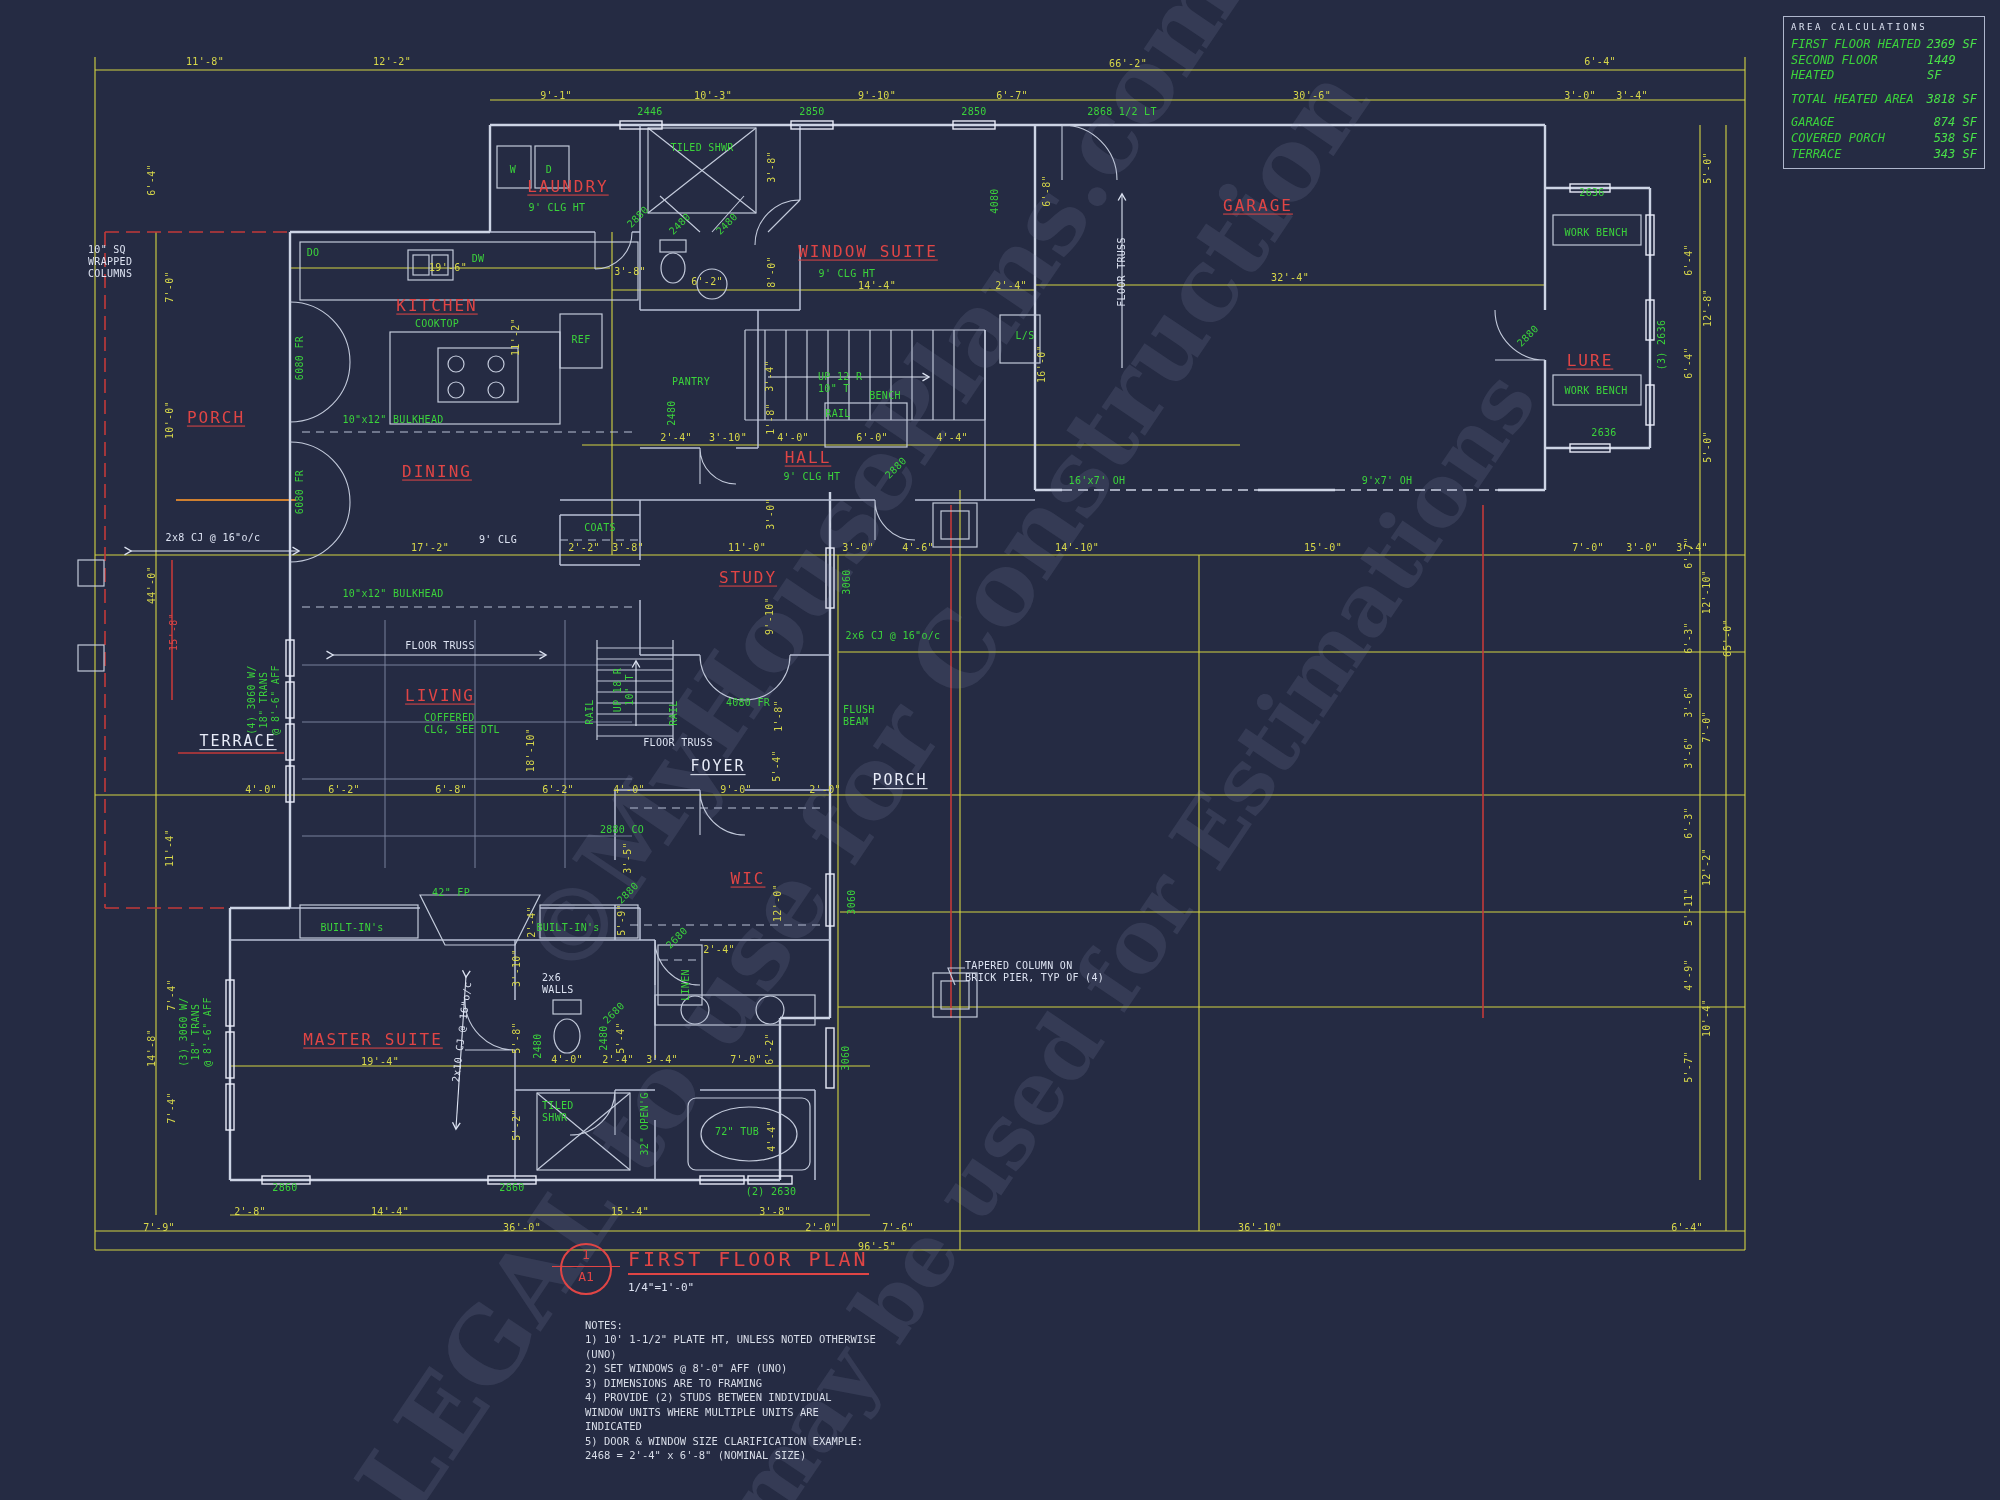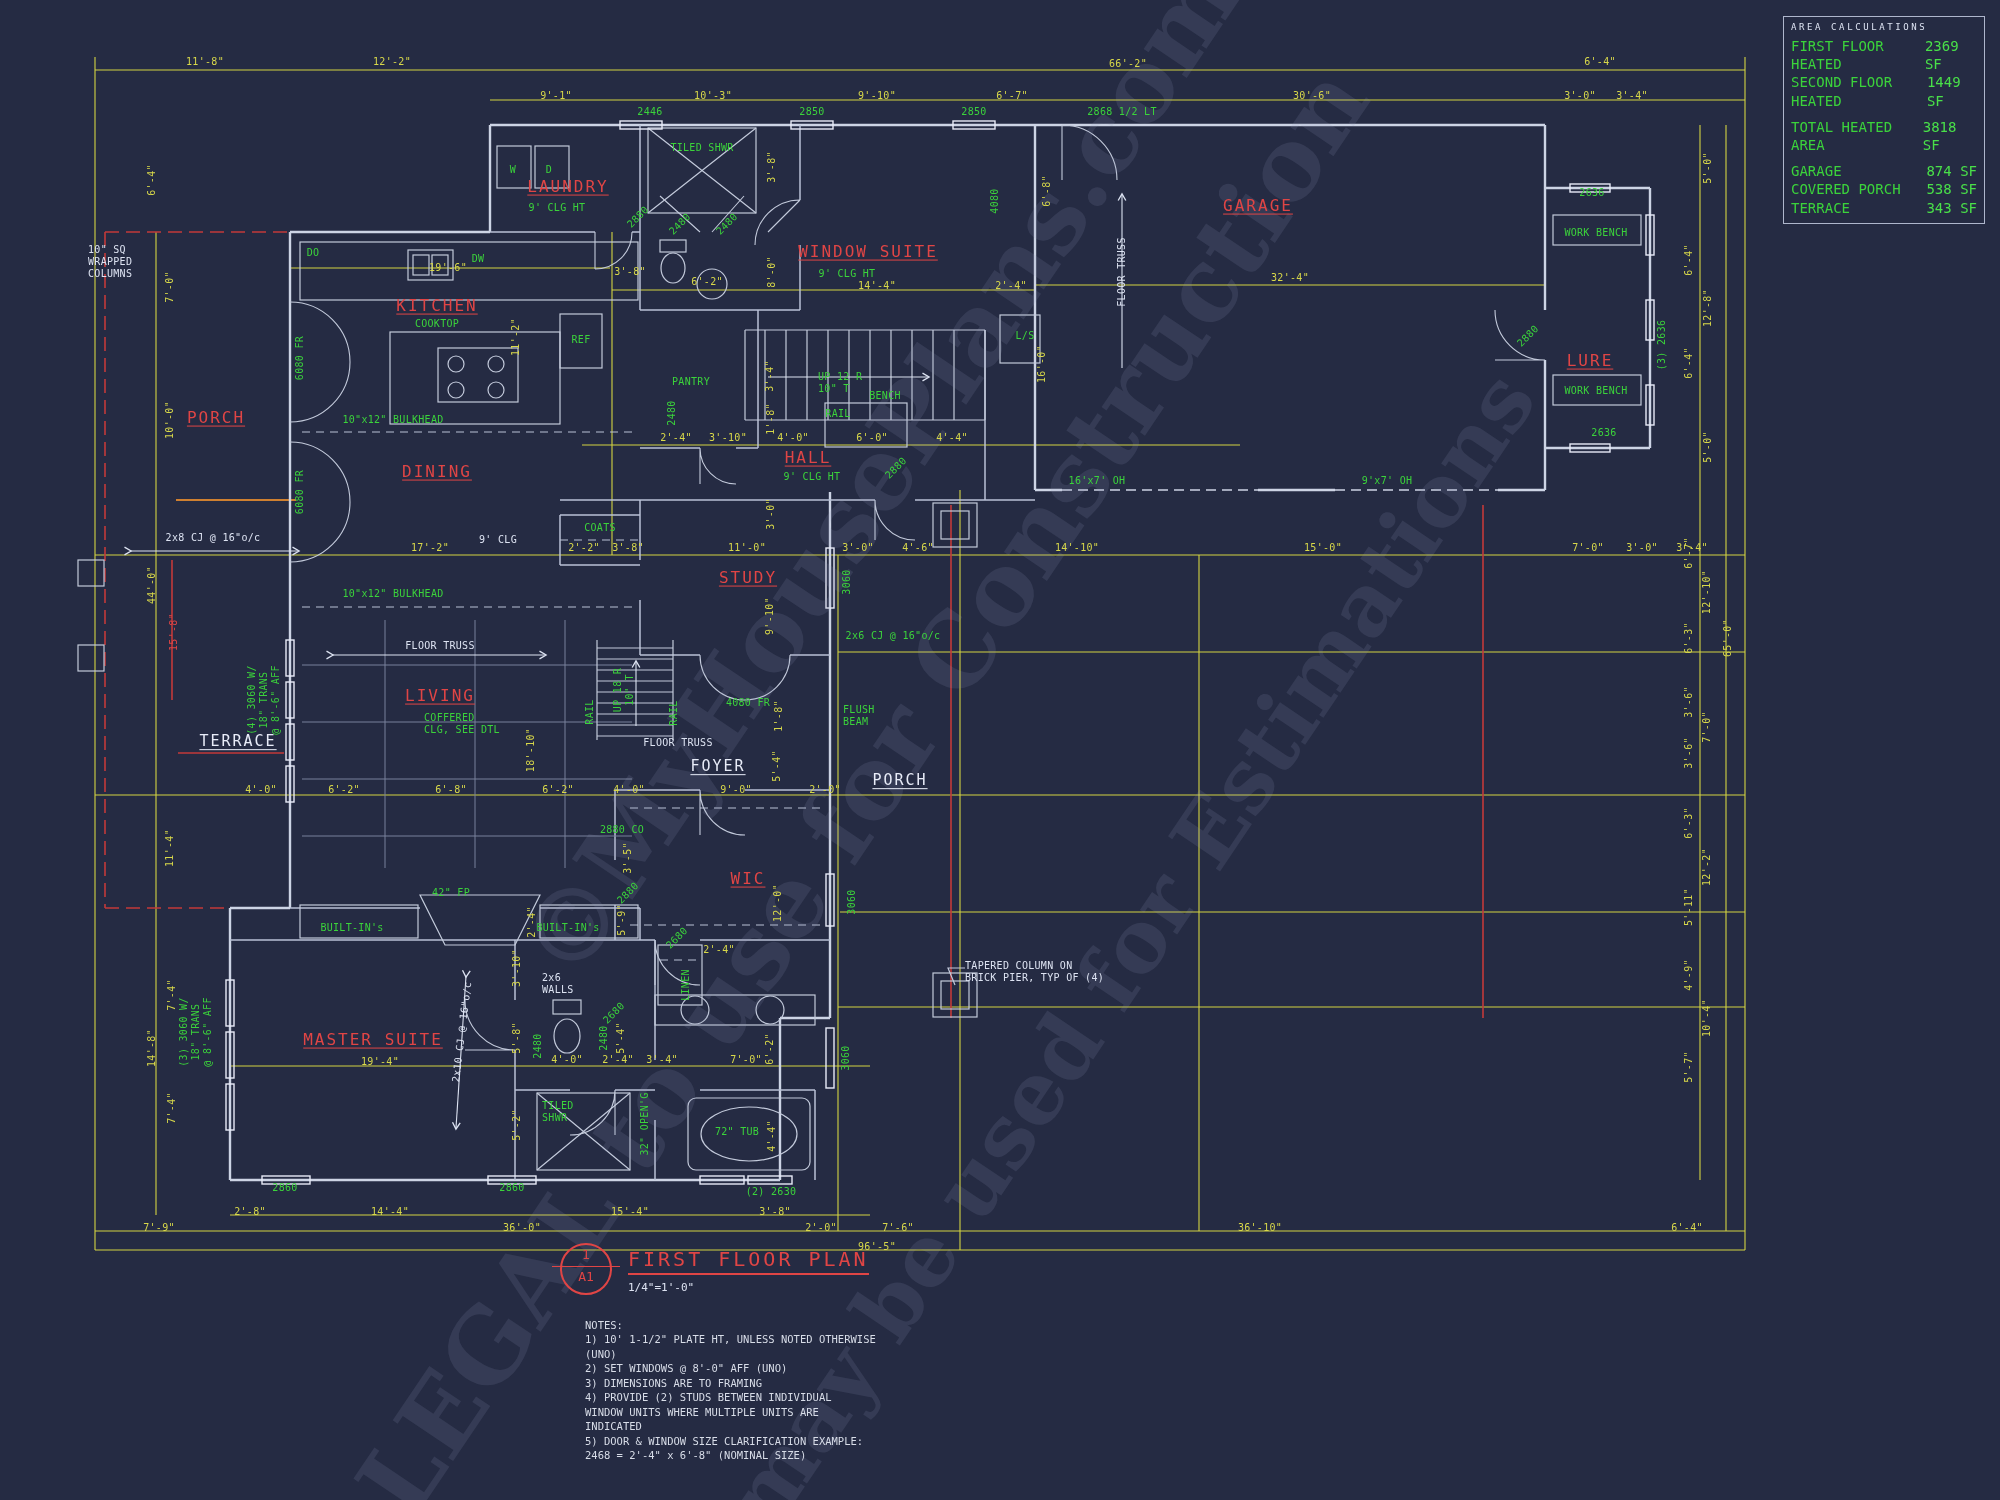--- a/index.html
+++ b/index.html
@@ -17,21 +17,21 @@
   .c-r{color:#e04545;font-size:16px;letter-spacing:2px;text-decoration:underline;text-underline-offset:3px;}
   .c-wu{color:#e8ecf8;font-size:15px;letter-spacing:2px;text-decoration:underline;text-underline-offset:3px;}
   
   .wm{position:absolute;font-family:"DejaVu Serif","Liberation Serif",serif;
       color:rgba(145,155,190,0.15);white-space:nowrap;font-size:100px;font-weight:bold;
       transform:translate(-50%,-50%) rotate(-56deg);pointer-events:none;}
   
   #area-table{position:absolute;left:1783px;top:16px;width:202px;border:1px solid #aeb6cc;
               padding:5px 7px 6px 7px;box-sizing:border-box;}
   .at-title{color:#dde3f2;font-size:9px;letter-spacing:2.6px;margin-bottom:5px;}
-  .at-row{display:flex;justify-content:space-between;font-size:14px;line-height:1.3;color:#3bd33b;}
+  .at-row{display:flex;justify-content:space-between;font-size:12px;line-height:1.3;color:#3bd33b;font-style:italic;}
   .at-row .v{color:#49e049;}
   .at-gap{height:8px;}
   
   #detail-bubble{position:absolute;left:560px;top:1243px;width:48px;height:48px;border:2px solid #e04545;
                  border-radius:50%;color:#e04545;font-size:13px;text-align:center;line-height:1.6;}
   #detail-bubble .sep{border-top:1.5px solid #e04545;width:140%;margin-left:-20%;}
   #plan-title{position:absolute;left:628px;top:1247px;color:#e04545;font-size:20px;letter-spacing:3px;
               border-bottom:2px solid #e04545;padding-bottom:2px;}
   #plan-scale{position:absolute;left:628px;top:1281px;color:#dde3f2;font-size:11px;}
   #notes{position:absolute;left:585px;top:1318px;width:380px;color:#d8dde8;font-size:10.5px;

